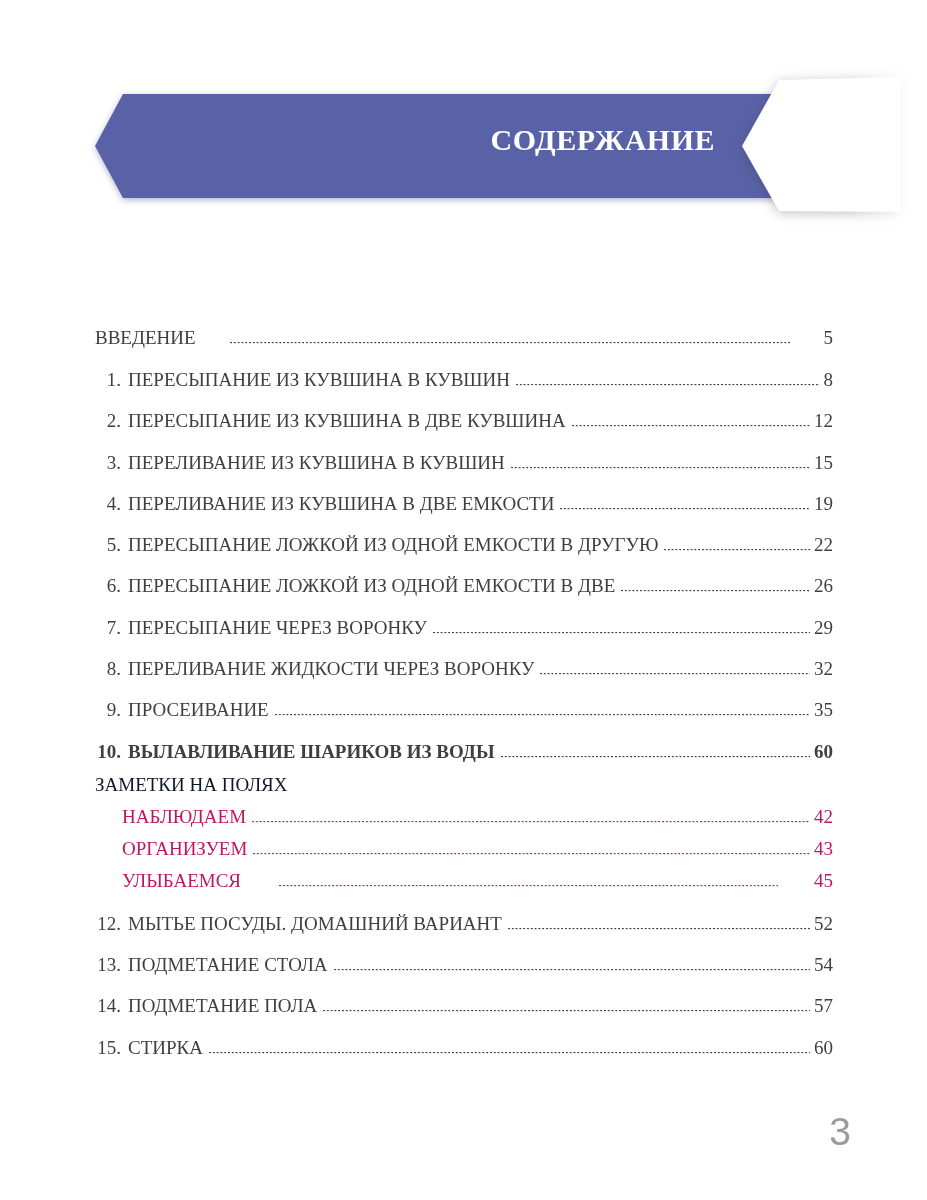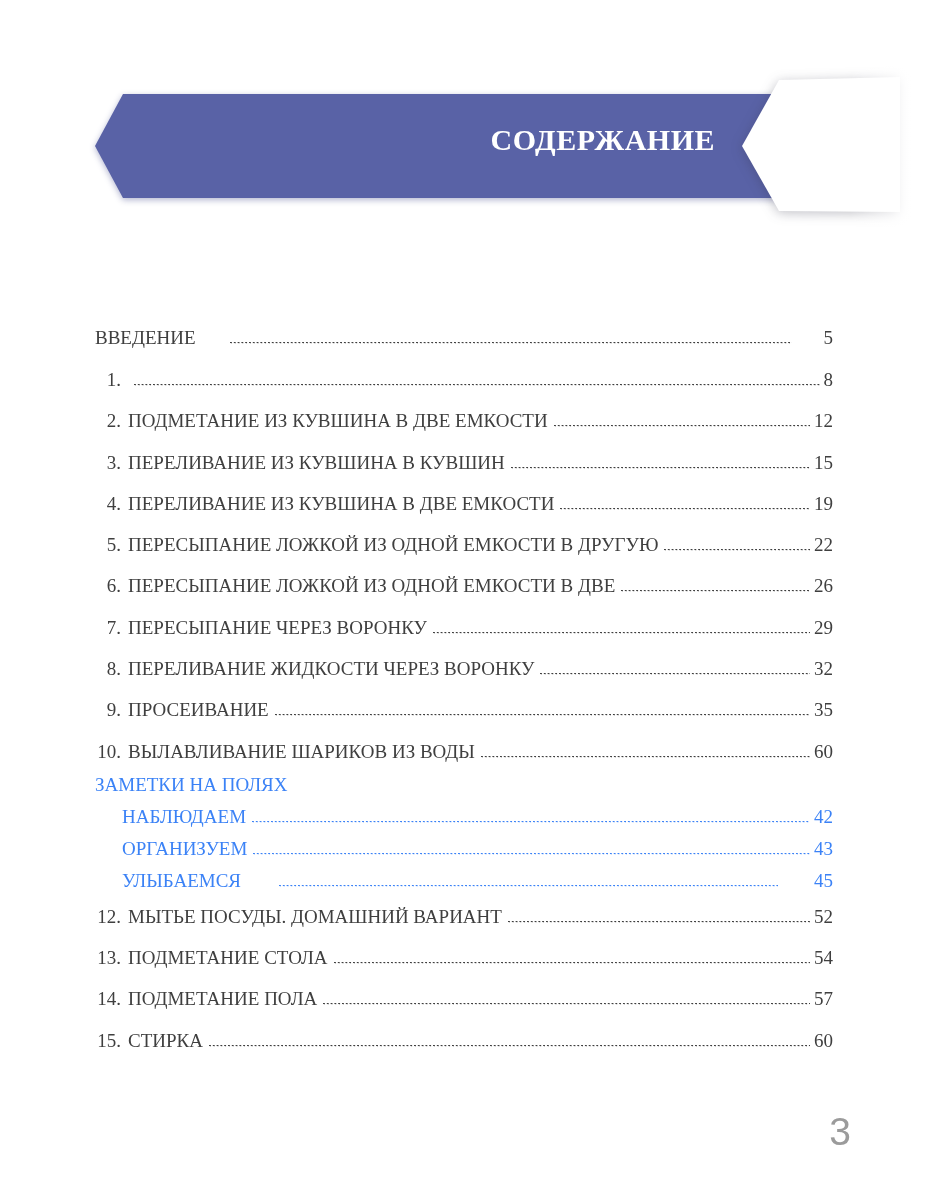--- a/index.html
+++ b/index.html
@@ -36,24 +36,24 @@
   }
   .row {
     display: flex;
     align-items: baseline;
     line-height: 20px;
     height: 20px;
     white-space: nowrap;
   }
   .row.main        { margin-bottom: 21.3px; }
   .row.intro       { margin-bottom: 22px; gap: 28px; }
-  .row.main-last10 { margin-bottom: 13px; }
-  .row.orange-head { margin-bottom: 12px; color: #3b82f6; }
-  .row.orange-sub  { margin-bottom: 12px; color: #3b82f6; padding-left: 27px; justify-content: center; }
-  .row.orange-sub-last { margin-bottom: 16px; gap: 32px; }
+  .row.main-last10 { margin-bottom: 13px; font-weight: bold; }
+  .row.orange-head { margin-bottom: 12px; color: #0f172a; }
+  .row.orange-sub  { margin-bottom: 12px; color: #be185d; padding-left: 27px; justify-content: center; }
+  .row.orange-sub-last { margin-bottom: 23px; gap: 32px; }
   .num {
     flex: 0 0 26px;
     text-align: right;
     margin-right: 7px;
   }
   .label { flex: 0 0 auto; }
   .leader {
     flex: 1 1 auto;
     height: 3px;
     margin: 0 4px 0 6px;
@@ -97,27 +97,28 @@
 <div class="toc">
 
   <div class="row intro">
     <span class="label">ВВЕДЕНИЕ</span>
     <span class="leader"></span>
     <span class="pageno">5</span>
   </div>
 
   <div class="row main">
     <span class="num">1.</span>
+    <span class="label">ПЕРЕСЫПАНИЕ ИЗ КУВШИНА В КУВШИН</span>
     <span class="leader"></span>
     <span class="pageno">8</span>
   </div>
 
   <div class="row main">
     <span class="num">2.</span>
-    <span class="label">ПОДМЕТАНИЕ ИЗ КУВШИНА В ДВЕ ЕМКОСТИ</span>
+    <span class="label">ПЕРЕСЫПАНИЕ ИЗ КУВШИНА В ДВЕ КУВШИНА</span>
     <span class="leader"></span>
     <span class="pageno">12</span>
   </div>
 
   <div class="row main">
     <span class="num">3.</span>
     <span class="label">ПЕРЕЛИВАНИЕ ИЗ КУВШИНА В КУВШИН</span>
     <span class="leader"></span>
     <span class="pageno">15</span>
   </div>

